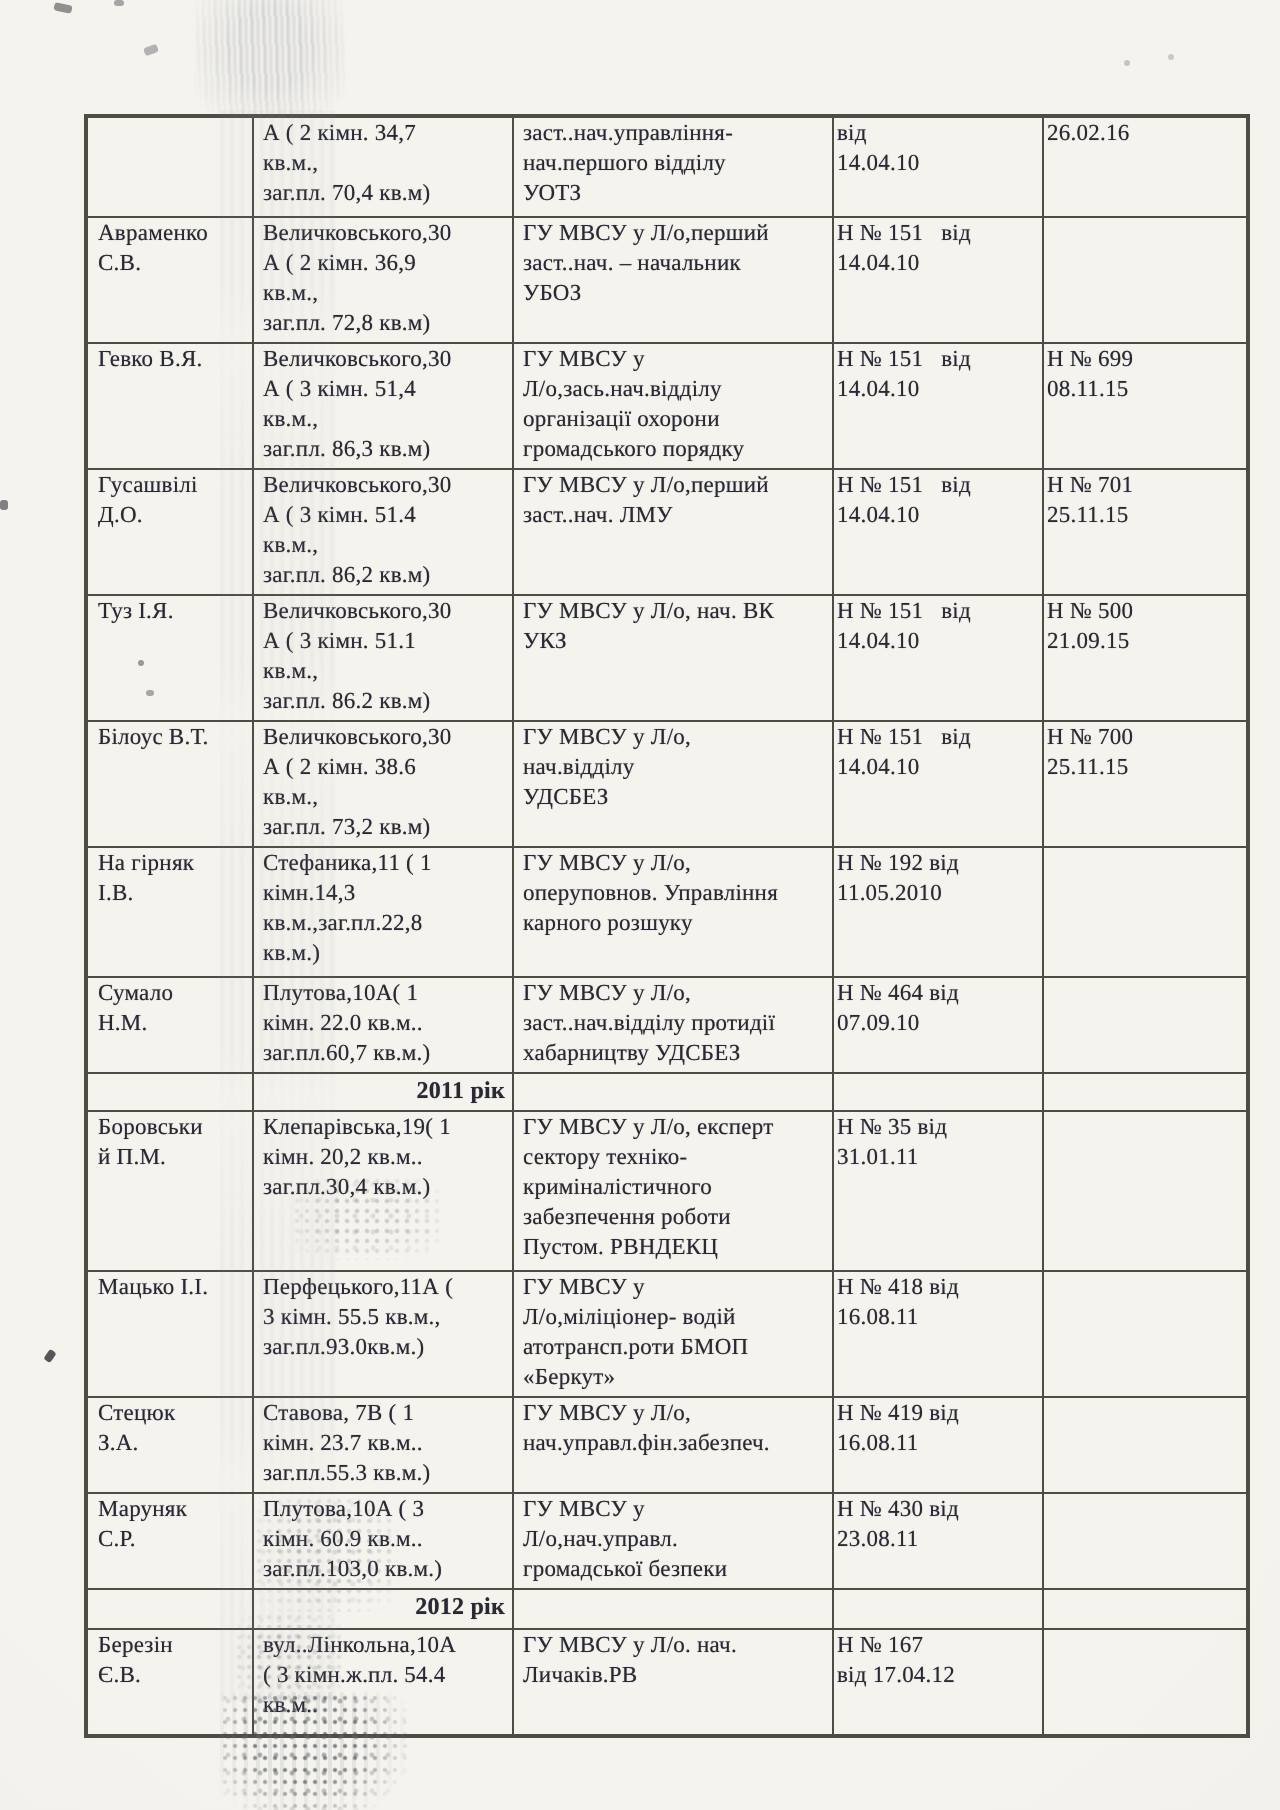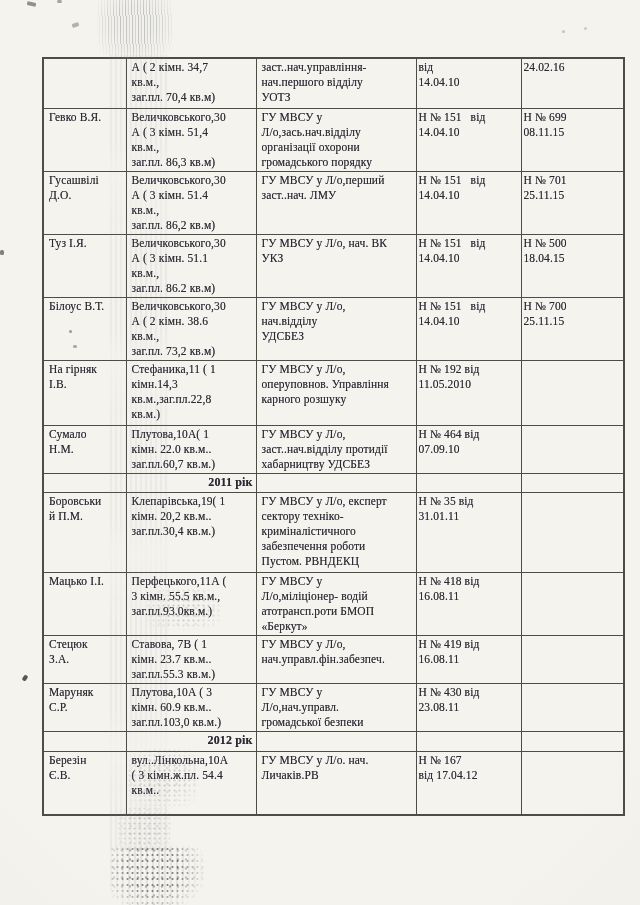--- a/index.html
+++ b/index.html
@@ -92,21 +92,35 @@
         <tr style="height: 50px; margin-left: 12px;">
       <td class="c-name"></td>
       <td class="c-addr">А ( 2 кімн. 34,7
 кв.м.,
 заг.пл. 70,4 кв.м)</td>
       <td class="c-pos">заст..нач.управління-
 нач.першого відділу
 УОТЗ</td>
       <td class="c-ord">від
 14.04.10</td>
-      <td class="c-ord">24.02.16</td>
+      <td class="c-ord">26.02.16</td>
+    </tr>
+        <tr style="height: 61px;">
+      <td class="c-name">Авраменко
+С.В.</td>
+      <td class="c-addr">Величковського,30
+А ( 2 кімн. 36,9
+кв.м.,
+заг.пл. 72,8 кв.м)</td>
+      <td class="c-pos">ГУ МВСУ у Л/о,перший
+заст..нач. – начальник
+УБОЗ</td>
+      <td class="c-ord">Н № 151   від
+14.04.10</td>
+      <td class="c-ord"></td>
     </tr>
         <tr style="height: 62px; margin-top: 20px;">
       <td class="c-name">Гевко В.Я.</td>
       <td class="c-addr">Величковського,30
 А ( 3 кімн. 51,4
 кв.м.,
 заг.пл. 86,3 кв.м)</td>
       <td class="c-pos">ГУ МВСУ у
 Л/о,зась.нач.відділу
 організації охорони
@@ -134,21 +148,21 @@
       <td class="c-name">Туз І.Я.</td>
       <td class="c-addr">Величковського,30
 А ( 3 кімн. 51.1
 кв.м.,
 заг.пл. 86.2 кв.м)</td>
       <td class="c-pos">ГУ МВСУ у Л/о, нач. ВК
 УКЗ</td>
       <td class="c-ord">Н № 151   від
 14.04.10</td>
       <td class="c-ord">Н № 500
-18.04.15</td>
+21.09.15</td>
     </tr>
         <tr style="height: 63px; margin-left: 22px;">
       <td class="c-name">Білоус В.Т.</td>
       <td class="c-addr">Величковського,30
 А ( 2 кімн. 38.6
 кв.м.,
 заг.пл. 73,2 кв.м)</td>
       <td class="c-pos">ГУ МВСУ у Л/о,
 нач.відділу
 УДСБЕЗ</td>
@@ -244,21 +258,21 @@
 23.08.11</td>
       <td class="c-ord"></td>
     </tr>
         <tr style="height: 20px;">
       <td></td>
       <td class="c-year">2012 рік</td>
       <td></td>
       <td></td>
       <td></td>
     </tr>
-        <tr style="height: 64px; margin-left: 27px;">
+        <tr style="height: 54px; margin-left: 27px;">
       <td class="c-name">Березін
 Є.В.</td>
       <td class="c-addr">вул..Лінкольна,10А
 ( 3 кімн.ж.пл. 54.4
 кв.м..</td>
       <td class="c-pos">ГУ МВСУ у Л/о. нач.
 Личаків.РВ</td>
       <td class="c-ord">Н № 167
 від 17.04.12</td>
       <td class="c-ord"></td>

